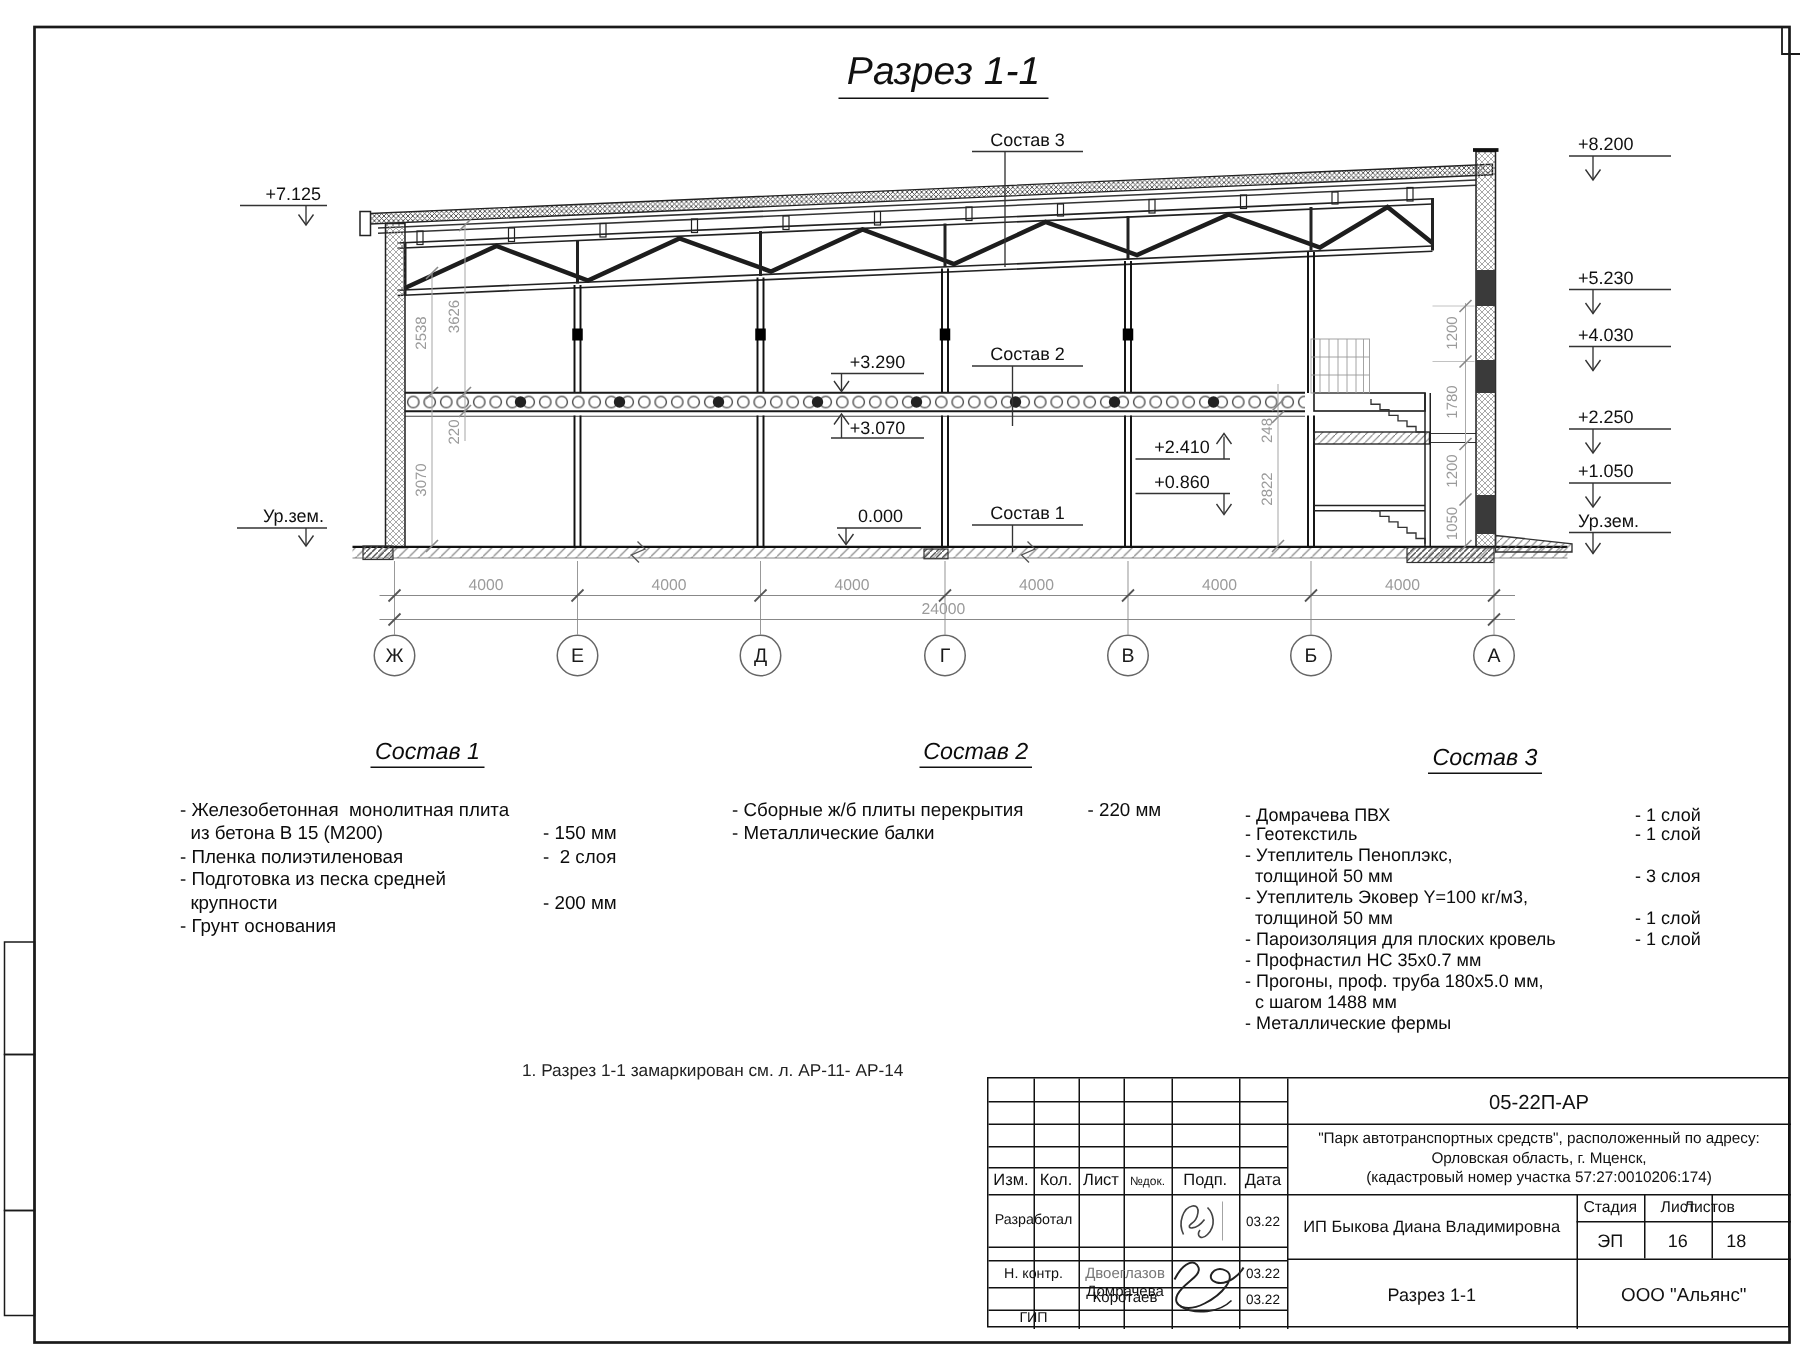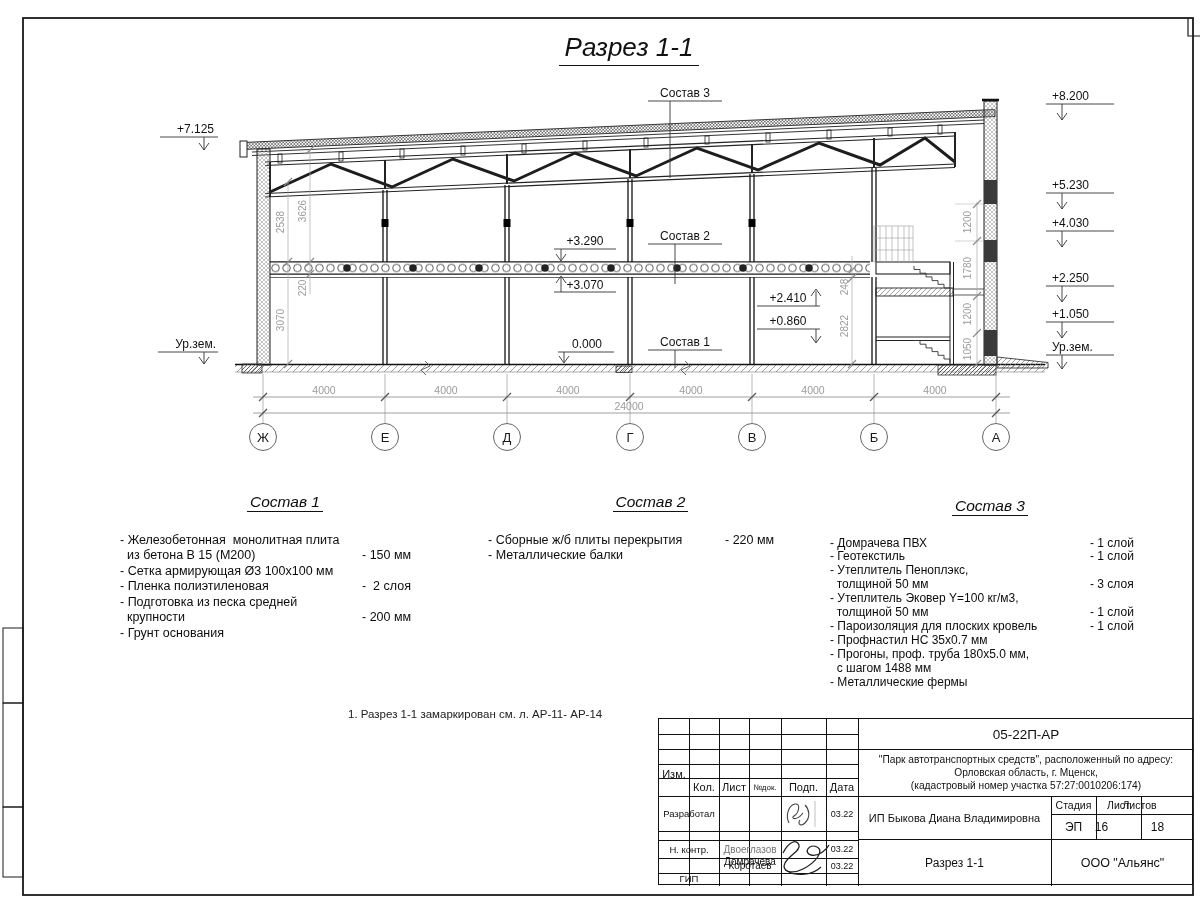--- a/index.html
+++ b/index.html
@@ -393,21 +393,20 @@
 </svg>
 
 <div class="dwg-title">
   <span>Разрез 1-1</span>
 </div>
 
 <div class="comp comp1 abs" style="left:120px;top:494px;width:330px;">
   <div class="comp-title"><span>Состав 1</span></div>
   <div class="comp-row"><span class="lbl">- Железобетонная  монолитная плита</span><span class="val"></span></div>
   <div class="comp-row"><span class="lbl">  из бетона В 15 (М200)</span><span class="val">- 150 мм</span></div>
-  <div class="comp-row"><span class="lbl">- Сетка армирующая Ø3 100х100 мм</span><span class="val"></span></div>
   <div class="comp-row"><span class="lbl">- Пленка полиэтиленовая</span><span class="val">-  2 слоя</span></div>
   <div class="comp-row"><span class="lbl">- Подготовка из песка средней</span><span class="val"></span></div>
   <div class="comp-row"><span class="lbl">  крупности</span><span class="val">- 200 мм</span></div>
   <div class="comp-row"><span class="lbl">- Грунт основания</span><span class="val"></span></div>
 </div>
 
 <div class="comp comp2 abs" style="left:488px;top:494px;width:325px;">
   <div class="comp-title"><span>Состав 2</span></div>
   <div class="comp-row"><span class="lbl">- Сборные ж/б плиты перекрытия</span><span class="val">- 220 мм</span></div>
   <div class="comp-row"><span class="lbl">- Металлические балки</span><span class="val"></span></div>
@@ -449,21 +448,21 @@
   <div class="hline" style="left:0;top:154px;width:199px;"></div>
 
   <div class="hline hthick" style="left:199px;top:30px;width:336px;"></div>
   <div class="hline hthick" style="left:199px;top:77px;width:336px;"></div>
   <div class="hline" style="left:392px;top:95px;width:143px;"></div>
   <div class="hline hthick" style="left:199px;top:120px;width:336px;"></div>
   <div class="vline thick" style="left:392px;top:77px;height:90px;"></div>
   <div class="vline" style="left:437px;top:77px;height:43px;"></div>
   <div class="vline" style="left:482px;top:77px;height:43px;"></div>
 
-  <div class="cell" style="left:0;top:46px;width:30px;height:18px;font-size:11px;">Изм.</div>
+  <div class="cell" style="left:0;top:59px;width:30px;height:18px;font-size:11px;">Изм.</div>
   <div class="cell" style="left:30px;top:59px;width:30px;height:18px;font-size:11px;">Кол.</div>
   <div class="cell" style="left:60px;top:59px;width:30px;height:18px;font-size:11px;">Лист</div>
   <div class="cell" style="left:90px;top:59px;width:32px;height:18px;font-size:8px;">№док.</div>
   <div class="cell" style="left:122px;top:59px;width:45px;height:18px;font-size:11px;">Подп.</div>
   <div class="cell" style="left:167px;top:59px;width:32px;height:18px;font-size:11px;">Дата</div>
 
   <div class="cell" style="left:0;top:77px;width:60px;height:35px;font-size:9.5px;">Разработал</div>
   <div class="cell" style="left:60px;top:77px;width:62px;height:35px;font-size:10px;margin-top:48px;">Домрачева</div>
   <div class="cell" style="left:167px;top:77px;width:32px;height:35px;font-size:9px;">03.22</div>
 
@@ -488,19 +487,19 @@
   <div class="cell" style="left:199px;top:30px;width:336px;height:47px;font-size:10.2px;line-height:13px;flex-direction:column;">
     <div>"Парк автотранспортных средств",  расположенный по адресу:</div>
     <div>Орловская область, г. Мценск,</div>
     <div>(кадастровый номер участка 57:27:0010206:174)</div>
   </div>
   <div class="cell" style="left:199px;top:77px;width:193px;height:43px;font-size:11px;">ИП Быкова Диана Владимировна</div>
   <div class="cell" style="left:392px;top:77px;width:45px;height:18px;font-size:10.5px;text-align:right;">Стадия</div>
   <div class="cell" style="left:437px;top:77px;width:45px;height:18px;font-size:10.5px;">Лист</div>
   <div class="cell" style="left:454px;top:77px;width:53px;height:18px;font-size:10.5px;">Листов</div>
   <div class="cell" style="left:392px;top:95px;width:45px;height:25px;font-size:12px;">ЭП</div>
-  <div class="cell" style="left:420px;top:95px;width:45px;height:25px;font-size:12px;text-align:right;">16</div>
+  <div class="cell" style="left:437px;top:95px;width:45px;height:25px;font-size:12px;text-align:right;">16</div>
   <div class="cell" style="left:472px;top:95px;width:53px;height:25px;font-size:12px;">18</div>
   <div class="cell" style="left:199px;top:120px;width:193px;height:47px;font-size:12px;">Разрез 1-1</div>
   <div class="cell" style="left:392px;top:120px;width:143px;height:47px;font-size:12.5px;">ООО "Альянс"</div>
 </div>
 
 </div>
 
 </body></html>

